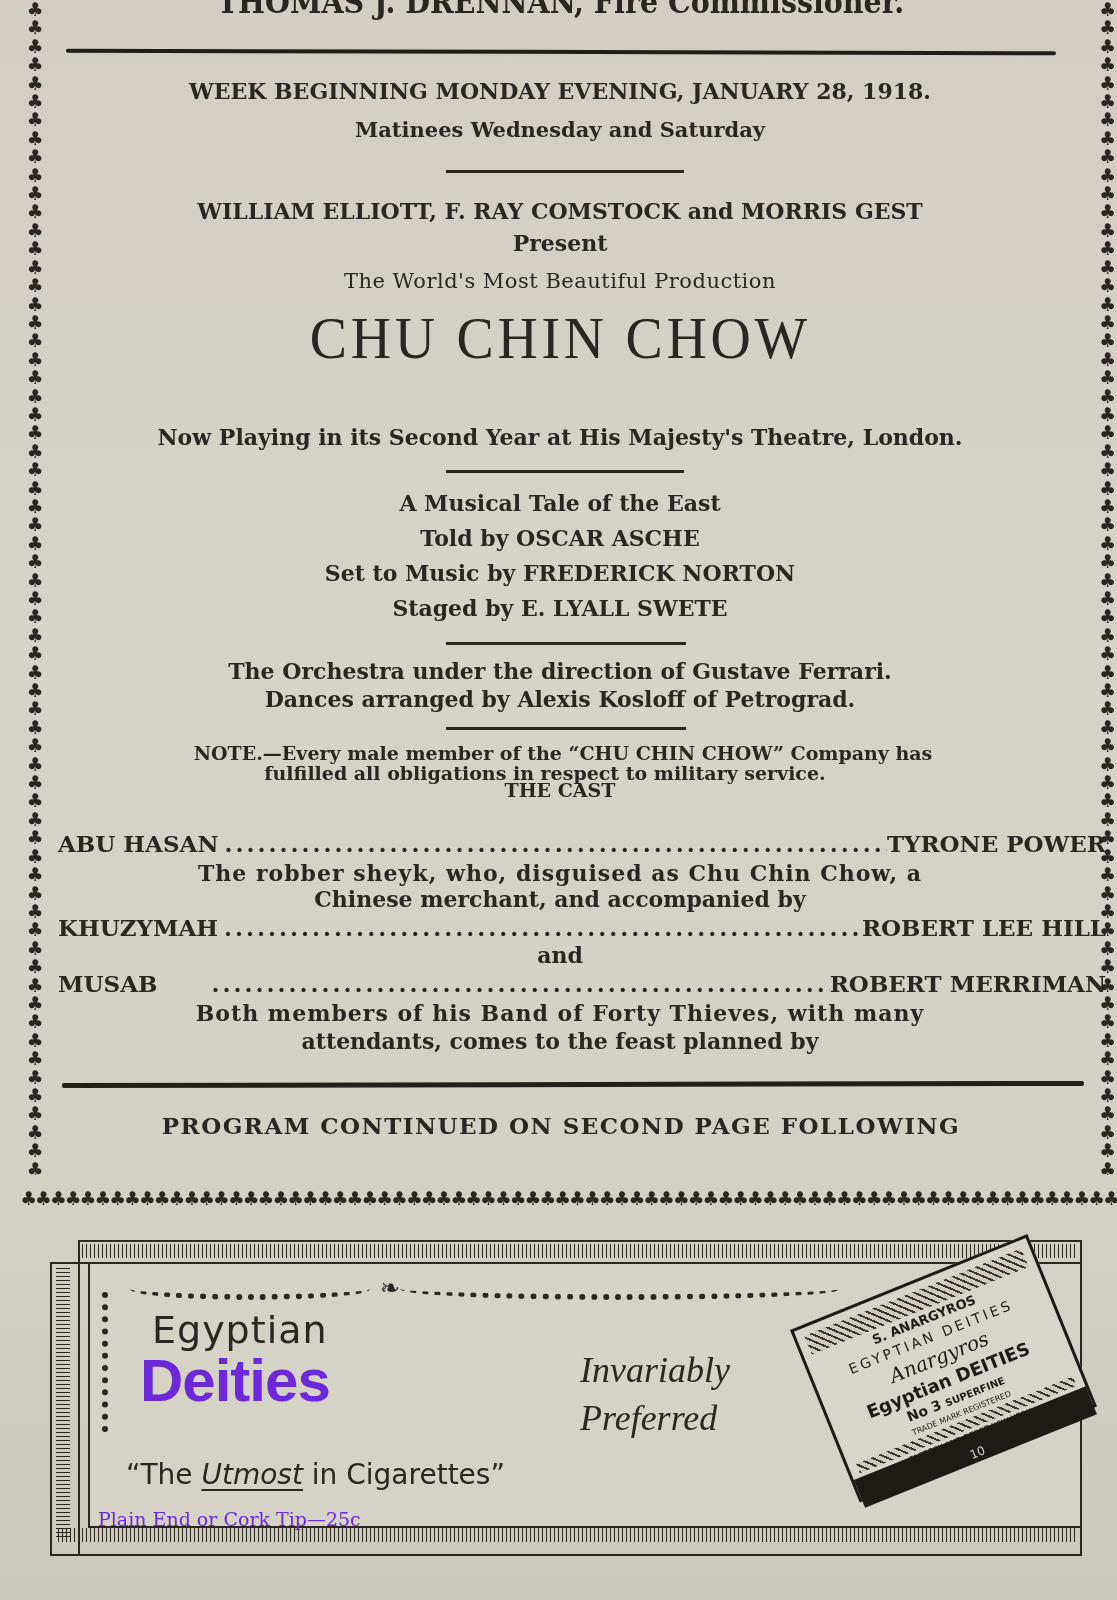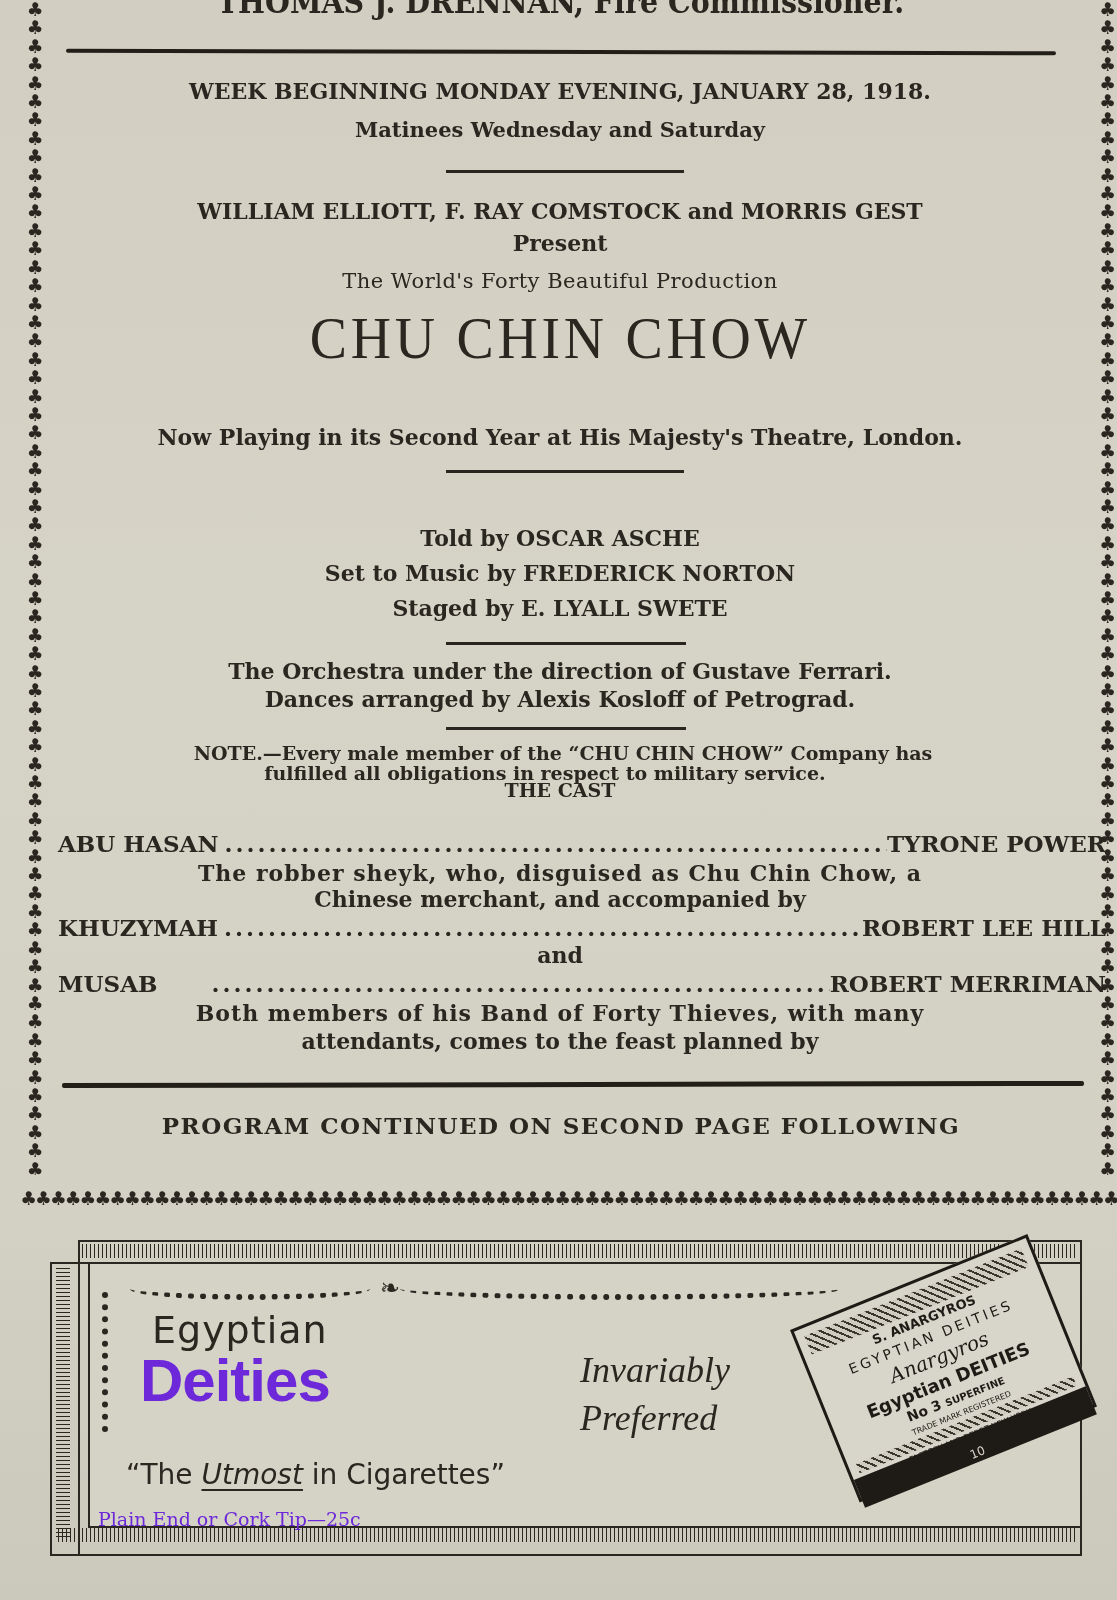--- a/index.html
+++ b/index.html
@@ -207,32 +207,33 @@
   </div>
   <div class="rule-short" style="left:446px; top:170px; width:238px;"></div>
 
   <div class="center slab" style="top:198px; font-size:22px;">
     <span>WILLIAM ELLIOTT, F. RAY COMSTOCK and MORRIS GEST</span>
   </div>
   <div class="center slab" style="top:230px; font-size:22px;">
     <span>Present</span>
   </div>
   <div class="center" style="top:269px; font-size:21px; letter-spacing:0.5px;">
-    <span>The World's Forty Beautiful Production</span>
+    <span>The World's Most Beautiful Production</span>
   </div>
 
   <div class="center" style="top:304px; font-family:'Liberation Serif', serif; font-size:60px; letter-spacing:4px; left:60px;">
     <span class="cond" style="transform:scaleX(0.93);">CHU CHIN CHOW</span>
   </div>
 
   <div class="center slab" style="top:424px; font-size:22px;">
     <span>Now Playing in its Second Year at His Majesty's Theatre, London.</span>
   </div>
   <div class="rule-short" style="left:446px; top:470px; width:238px;"></div>
 
+  <div class="center slab" style="top:490px; font-size:22px;"><span>A Musical Tale of the East</span></div>
   <div class="center slab" style="top:525px; font-size:22px;"><span>Told by OSCAR ASCHE</span></div>
   <div class="center slab" style="top:560px; font-size:22px;"><span>Set to Music by FREDERICK NORTON</span></div>
   <div class="center slab" style="top:595px; font-size:22px;"><span>Staged by E. LYALL SWETE</span></div>
   <div class="rule-short" style="left:446px; top:642px; width:240px;"></div>
 
   <div class="center slab" style="top:658px; font-size:22px;"><span>The Orchestra under the direction of Gustave Ferrari.</span></div>
   <div class="center slab" style="top:686px; font-size:22px;"><span>Dances arranged by Alexis Kosloff of Petrograd.</span></div>
   <div class="rule-short" style="left:446px; top:727px; width:240px;"></div>
 
   <div class="center slab" style="top:762px; font-size:19px; left:40px; width:1010px;"><span>fulfilled all obligations in respect to military service.</span></div>

